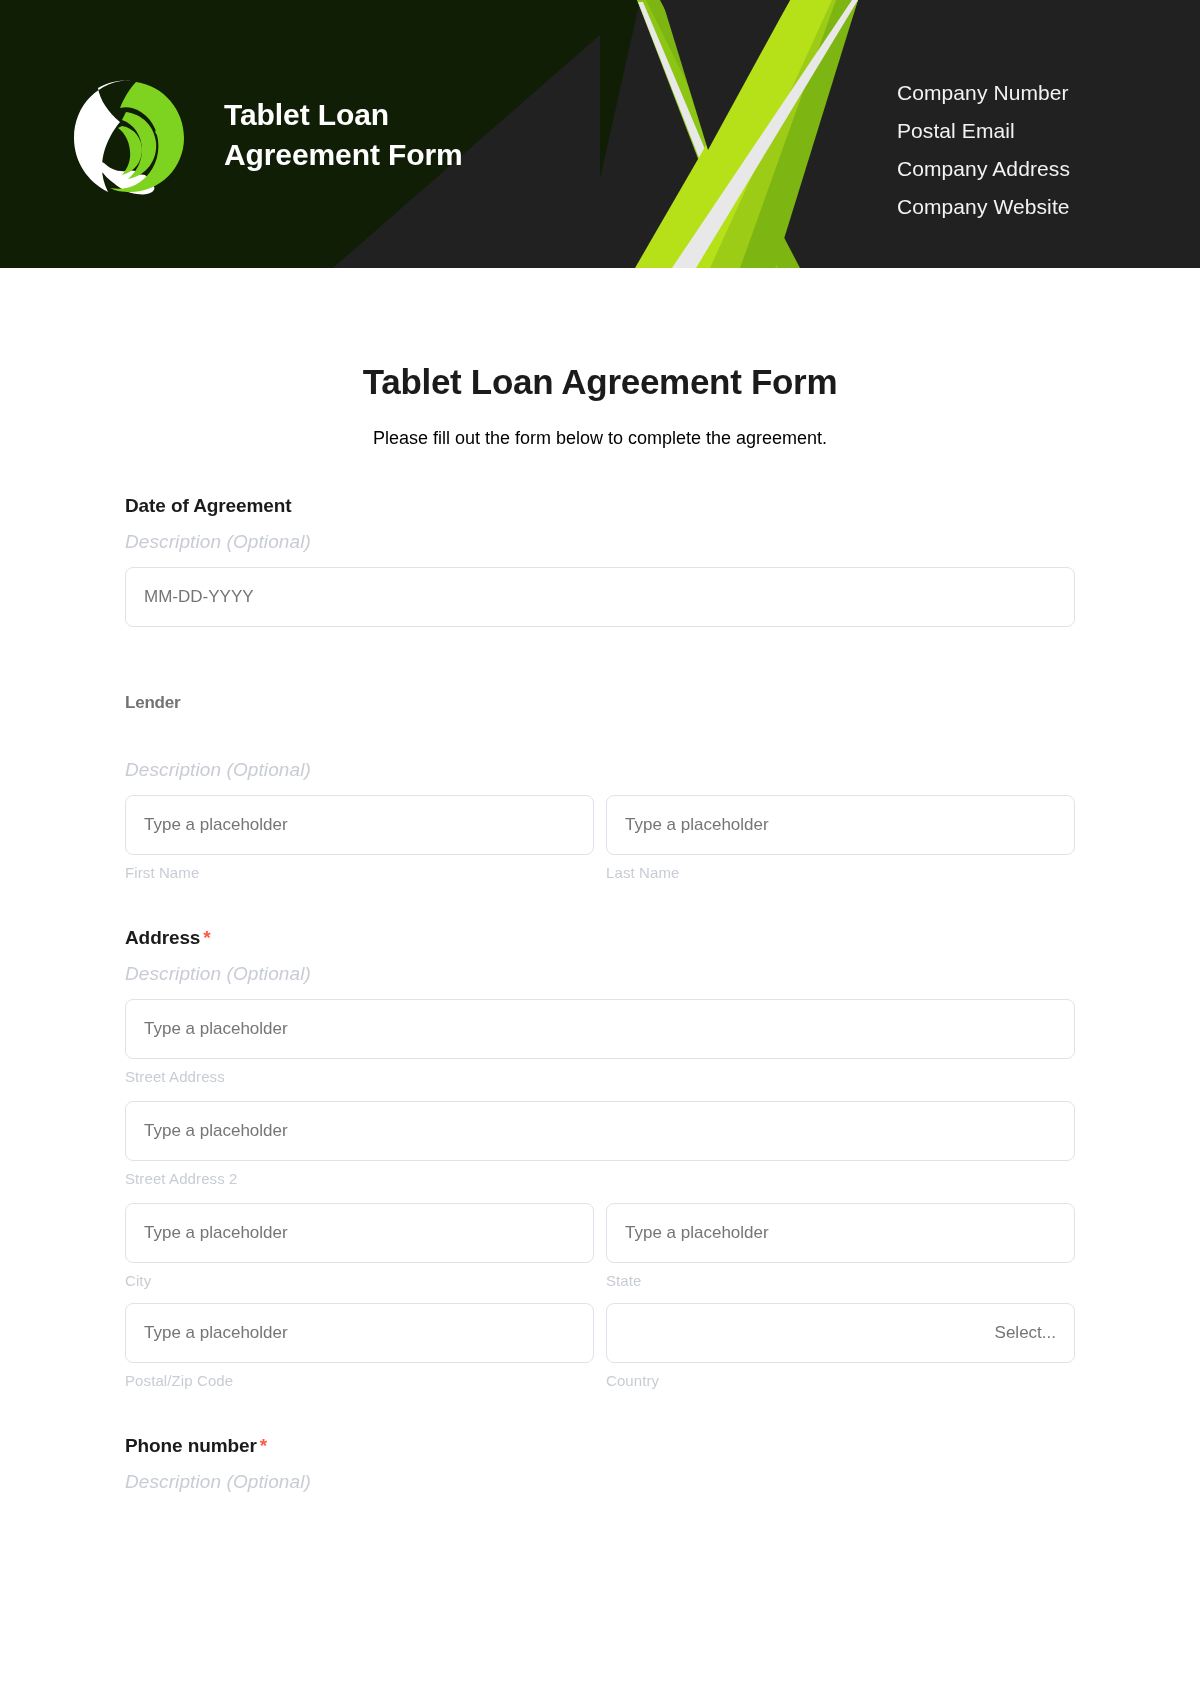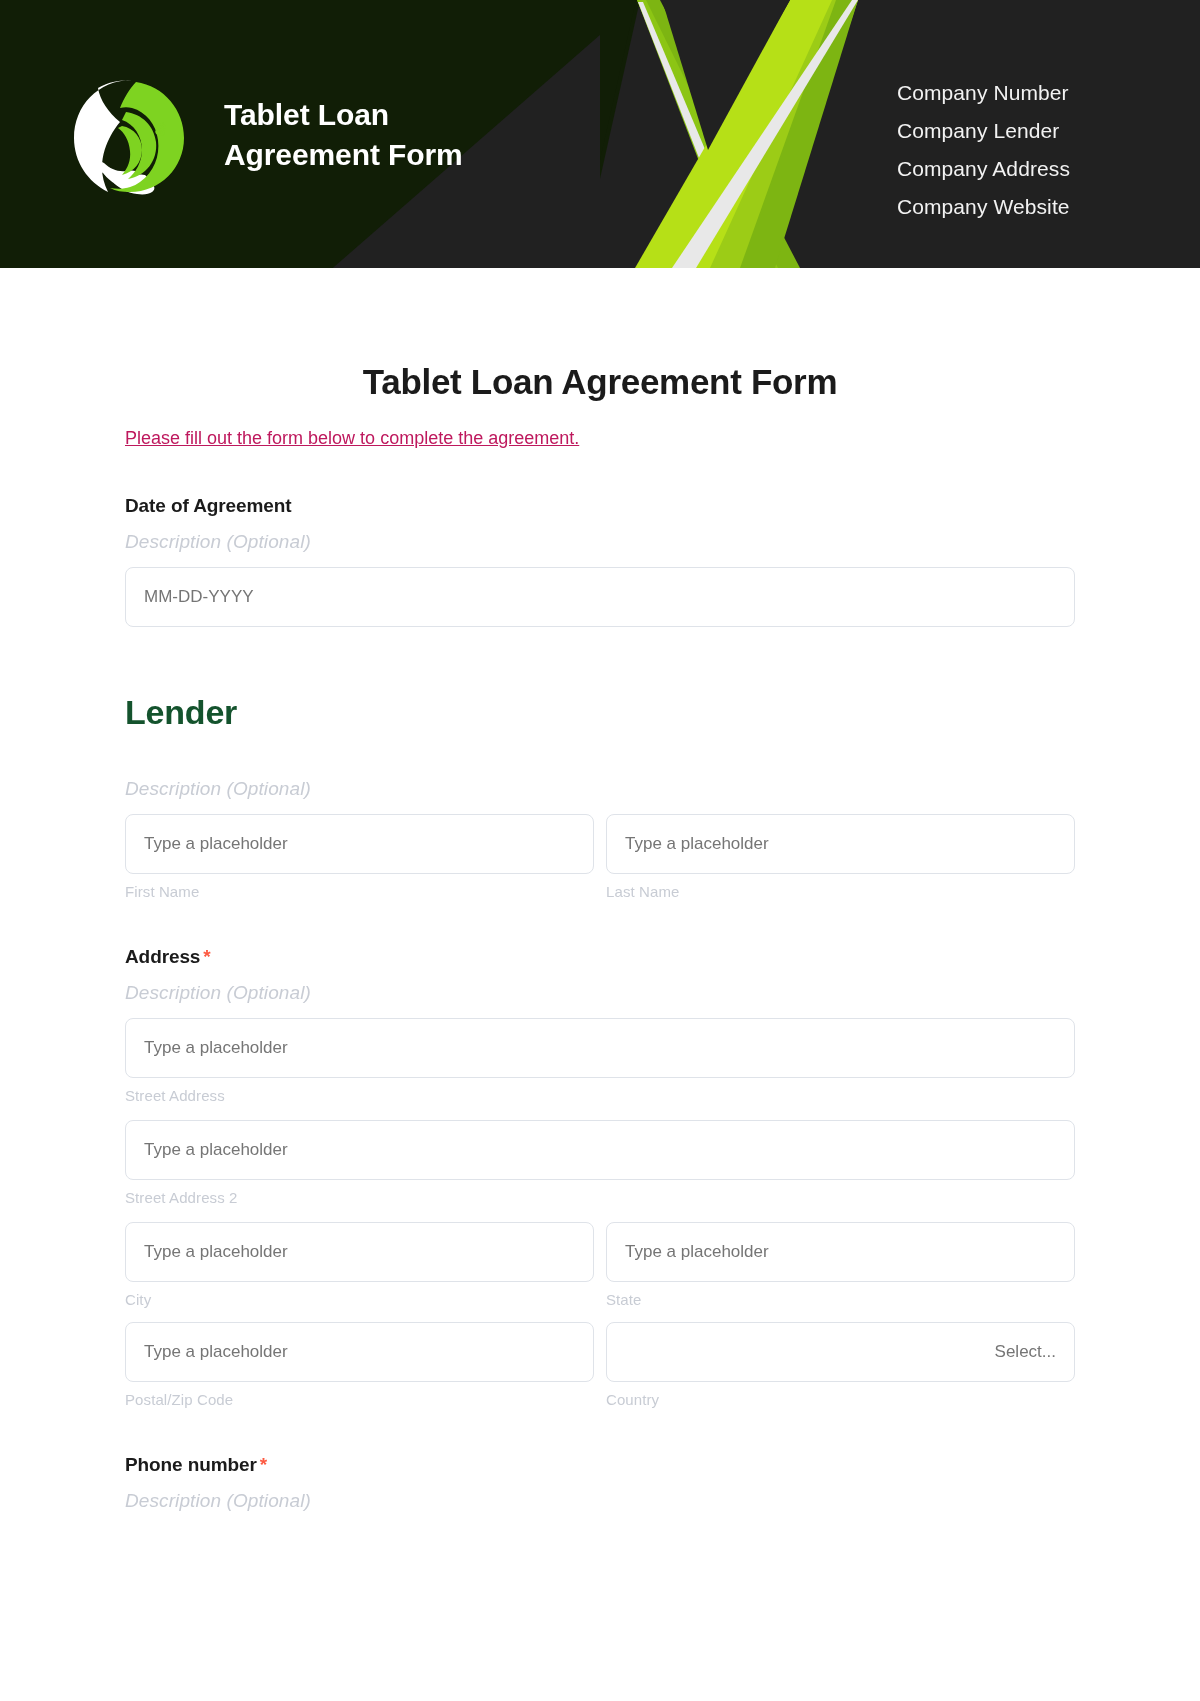--- a/index.html
+++ b/index.html
@@ -72,25 +72,25 @@
 
   .form-title {
     text-align:center;
     font-size:35px;
     font-weight:700;
     color:#1b1b1b;
     letter-spacing:-0.3px;
     margin-top:94px;
   }
   .form-subtitle {
+    text-align:center;
     font-size:18px;
     font-weight:400;
-    color:#be185d;
+    color:#000000;
     margin-top:26px;
-    text-decoration:underline;
   }
 
   .field { margin-top:46px; }
 
   .field-label {
     font-size:19px;
     font-weight:700;
     color:#1b1b1b;
     letter-spacing:-0.1px;
   }
@@ -127,23 +127,23 @@
   .inp.placeholder-gray { color:#c3c8d2;text-align:right; }
 
   .sub-label {
     font-size:15px;
     color:#c8ccd4;
     margin-top:9px;
     letter-spacing:0.1px;
   }
 
   .section-heading {
-    font-size:34px;
-    font-weight:700;
-    color:#14532d;
+    font-size:17px;
+    font-weight:700;
+    color:#737373;
     margin-top:66px;
     letter-spacing:-0.2px;
   }
 
   .stacked { margin-top:14px; }
   .stacked .inp + .sub-label { margin-bottom:16px; }
 </style>
 </head>
 <body>
 
@@ -206,21 +206,21 @@
 
           <text x="94" y="68" font-family="Liberation Sans, sans-serif" font-size="18" font-weight="700" fill="#7ed321" transform="rotate(18 94 68)">$</text>
         </svg>
       </div>
       <div class="logo-title">Tablet Loan
 Agreement Form</div>
     </div>
 
     <div class="header-contact">
       <div>Company Number</div>
-      <div>Company Lender</div>
+      <div>Postal Email</div>
       <div>Company Address</div>
       <div>Company Website</div>
     </div>
   </div>
 
   <div class="content">
 
     <div class="form-title">Tablet Loan Agreement Form</div>
     <div class="form-subtitle">Please fill out the form below to complete the agreement.</div>
 

